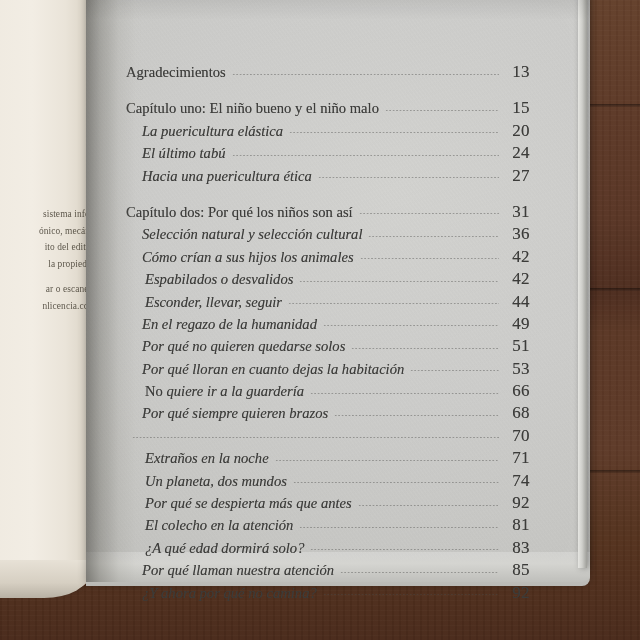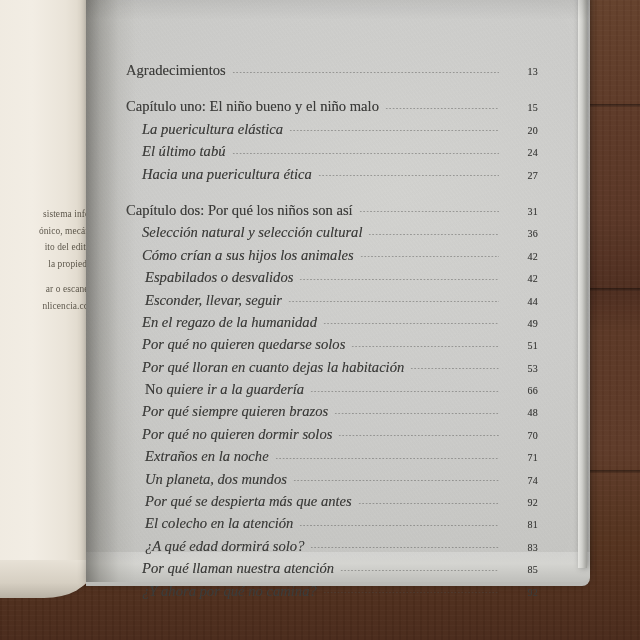--- a/index.html
+++ b/index.html
@@ -187,22 +187,22 @@
     height: 12px;
     background-image: radial-gradient(circle, #4a4a48 0.55px, rgba(0,0,0,0) 0.75px);
     background-size: 3.45px 12px;
     background-position: 0 6px;
     background-repeat: repeat-x;
     opacity: 0.92;
   }
   .row .pageno {
     flex: 0 0 auto;
     width: 34px;
-    text-align: right;
-    font-size: 10px;
+    text-align: center;
+    font-size: 17px;
     color: #3c3c3a;
     letter-spacing: 0.3px;
   }
 
   
   .lvl-0 .title { margin-left: 0px; }
   .lvl-1 .title { margin-left: 16px; font-style: italic; }
   .lvl-2 .title { margin-left: 19px; }
 
   
@@ -334,24 +334,23 @@
           <span class="pageno">53</span>
         </div>
         <div class="row lvl-2 ital">
           <span class="title"><span class="upright">No</span> quiere ir a la guardería</span>
           <span class="leader"></span>
           <span class="pageno">66</span>
         </div>
         <div class="row lvl-1">
           <span class="title">Por qué siempre quieren brazos</span>
           <span class="leader"></span>
-          <span class="pageno">48</span>
-        </div>
-        <div class="row lvl-1">
-          <span class="title">Por qué no quieren dormir solos</span>
+          <span class="pageno">68</span>
+        </div>
+        <div class="row lvl-1">
           <span class="leader"></span>
           <span class="pageno">70</span>
         </div>
         <div class="row lvl-2 ital">
           <span class="title">Extraños en la noche</span>
           <span class="leader"></span>
           <span class="pageno">71</span>
         </div>
         <div class="row lvl-2 ital">
           <span class="title">Un planeta, dos mundos</span>

